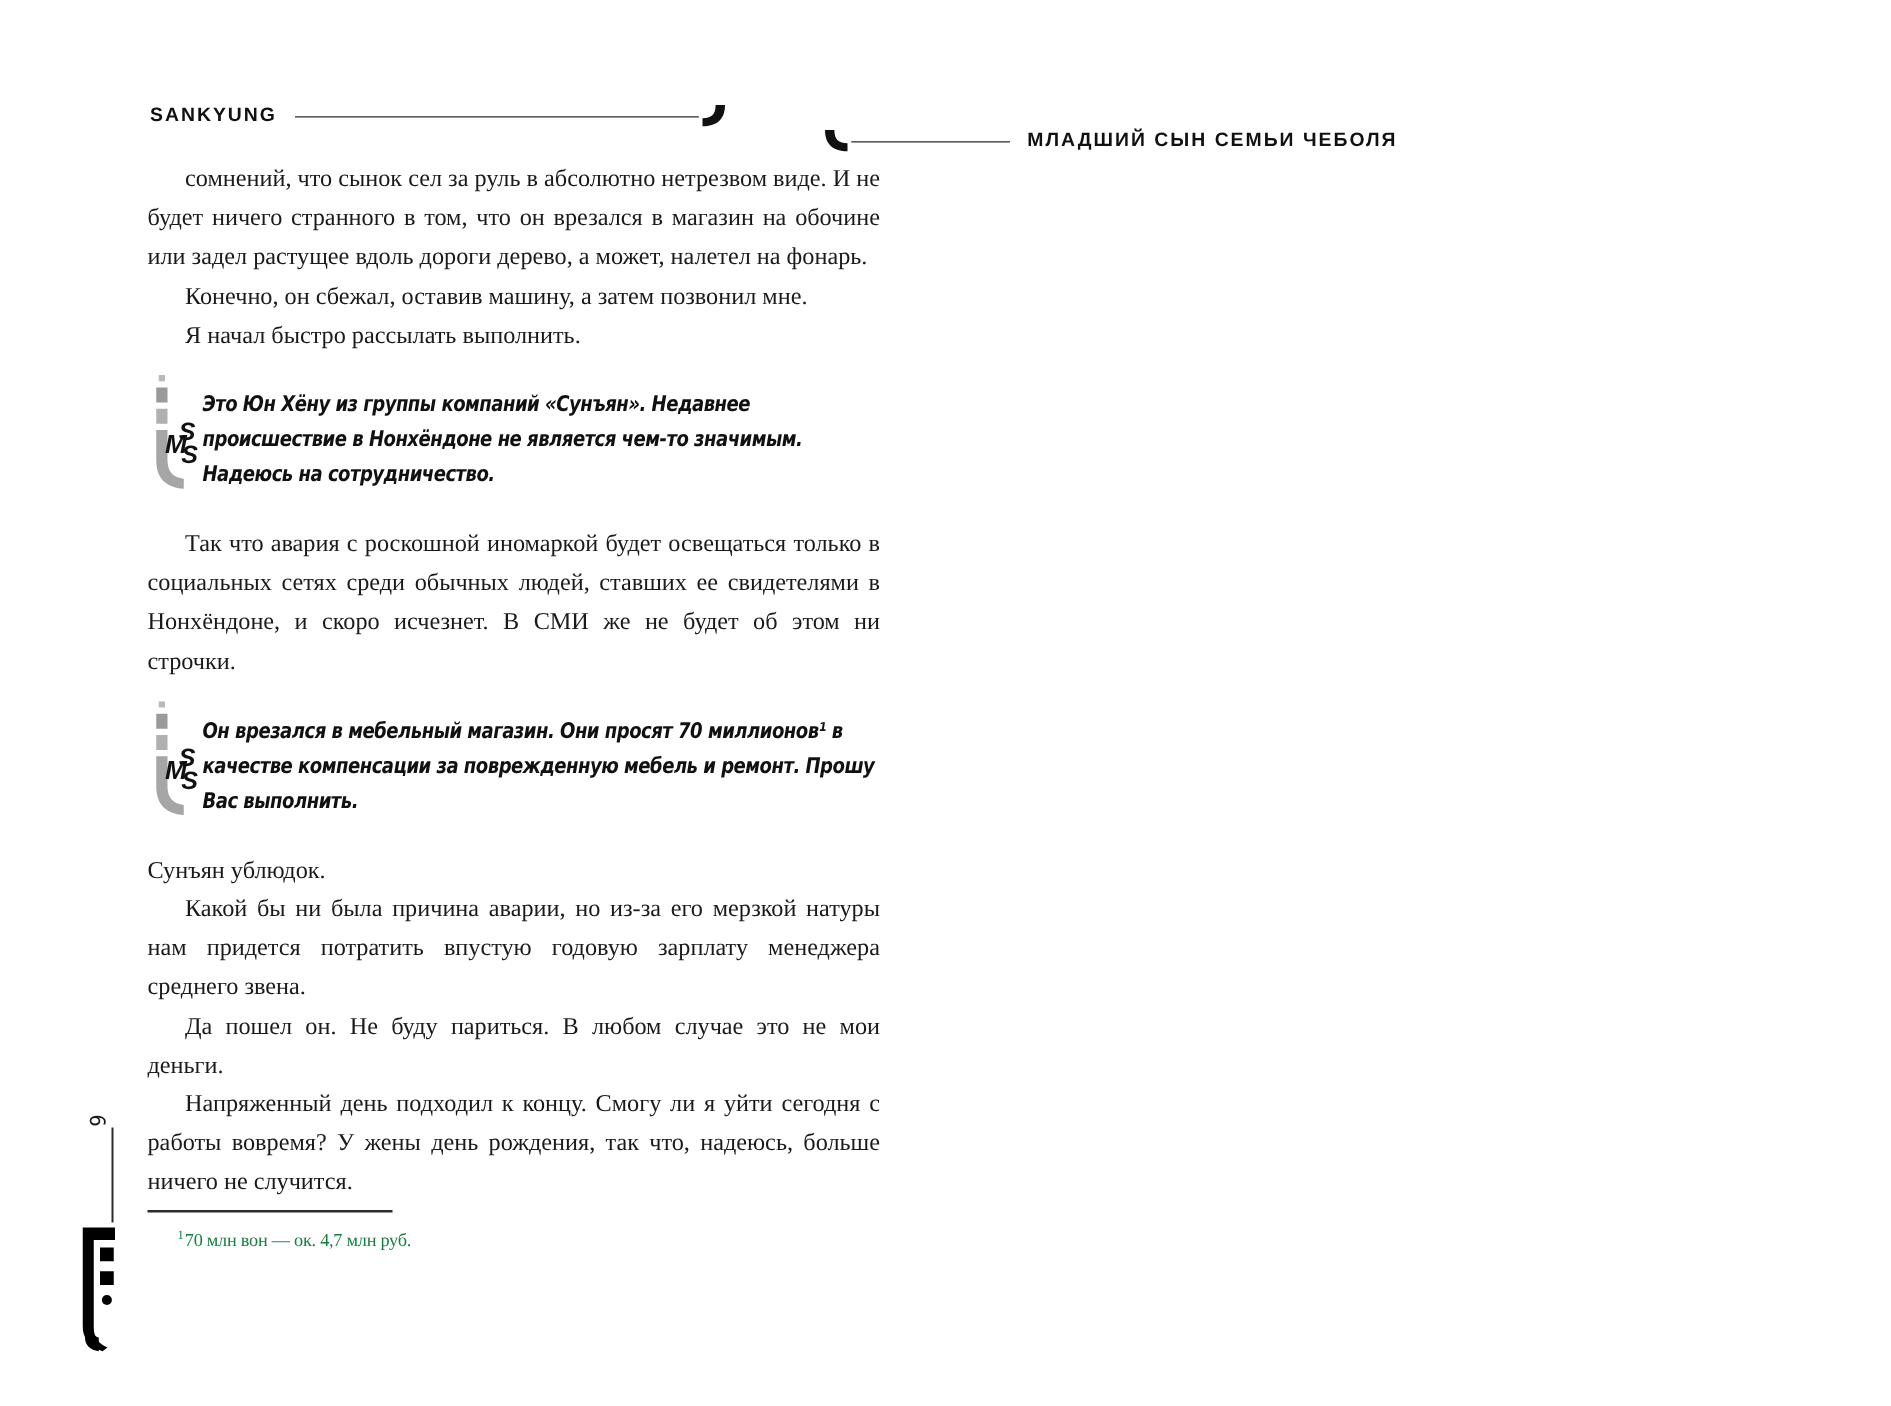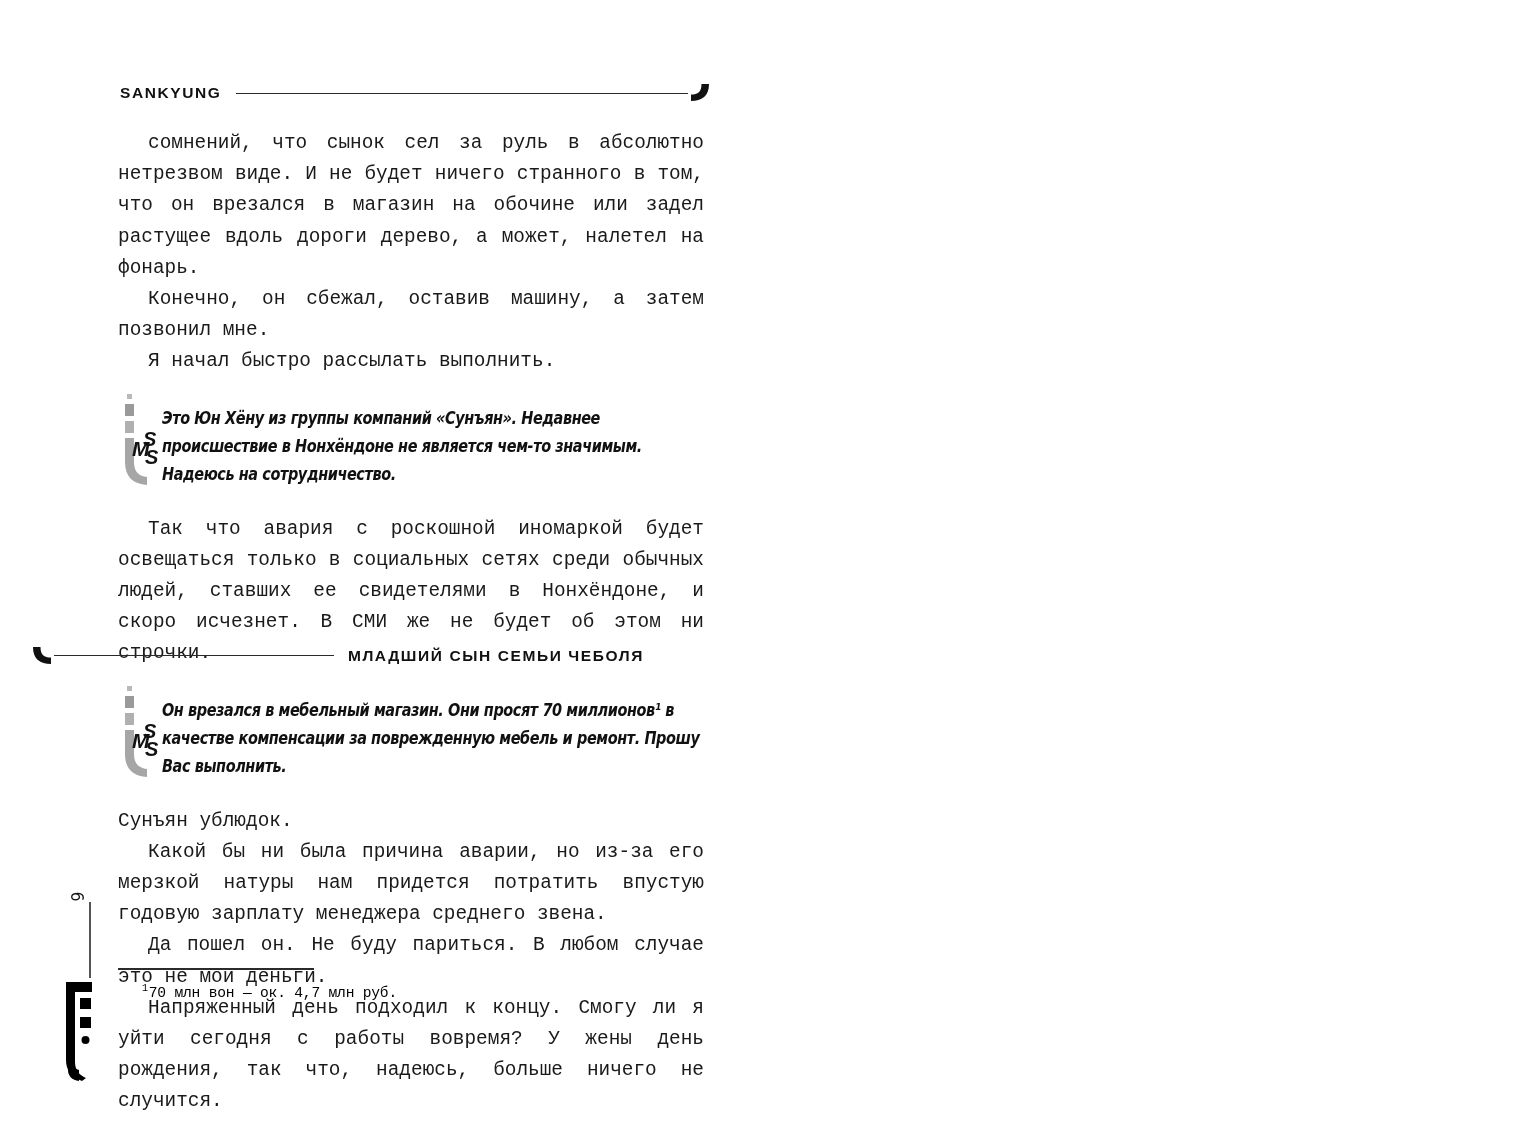--- a/index.html
+++ b/index.html
@@ -13,40 +13,39 @@
     font-family: "Liberation Serif", "DejaVu Serif", serif;
     color: #1a1a1a;
     overflow: hidden;
   }
 
   .spread {
     position: relative;
     width: 1254px;
     height: 1125px;
     display: flex;
-    flex-direction: column;
   }
 
   .page {
     position: relative;
     width: 756px;
     height: 1125px;
     box-sizing: border-box;
   }
 
   
   .runhead {
     position: absolute;
     top: 78px;
     height: 30px;
     display: flex;
     align-items: center;
   }
   .page-left .runhead  { left: 120px; right: 42px; }
-  .page-right .runhead { left: 28px;  right: 112px; }
+  .page-right .runhead { left: 28px;  right: 136px; margin-top: 20px; }
 
   .runhead-label {
     font-family: "Liberation Sans", "DejaVu Sans", sans-serif;
     font-size: 15.5px;
     font-weight: 700;
     letter-spacing: 1.6px;
     color: #111;
     white-space: nowrap;
     line-height: 1;
   }
@@ -76,21 +75,20 @@
     line-height: 31.2px;
     text-align: justify;
     text-justify: inter-word;
     hyphens: none;
   }
   .page-left  .body-col { left: 118px; }
 
   .body-col p {
     margin: 0;
     text-indent: 30px;
-    font-family: Liberation Mono, monospace;
   }
   .body-col p.noindent { text-indent: 0; }
 
   
   .sms-block {
     position: relative;
     margin: 26px 0 26px 0;
     padding-left: 44px;
     min-height: 72px;
   }
@@ -124,24 +122,24 @@
     top: 968px;
     width: 586px;
   }
   .footnote-rule {
     width: 196px;
     height: 1.6px;
     background: #2b2b2b;
     margin-bottom: 9px;
   }
   .footnote-text {
-    font-family: Liberation Mono, monospace;
+    font-family: Liberation Serif, serif;
     font-size: 14.6px;
     line-height: 20px;
-    color: #000000;
+    color: #15803d;
     padding-left: 24px;
     letter-spacing: -0.2px;
   }
   .footnote-text sup {
     font-size: 10px;
     vertical-align: super;
     margin-right: 1px;
   }
 
   

